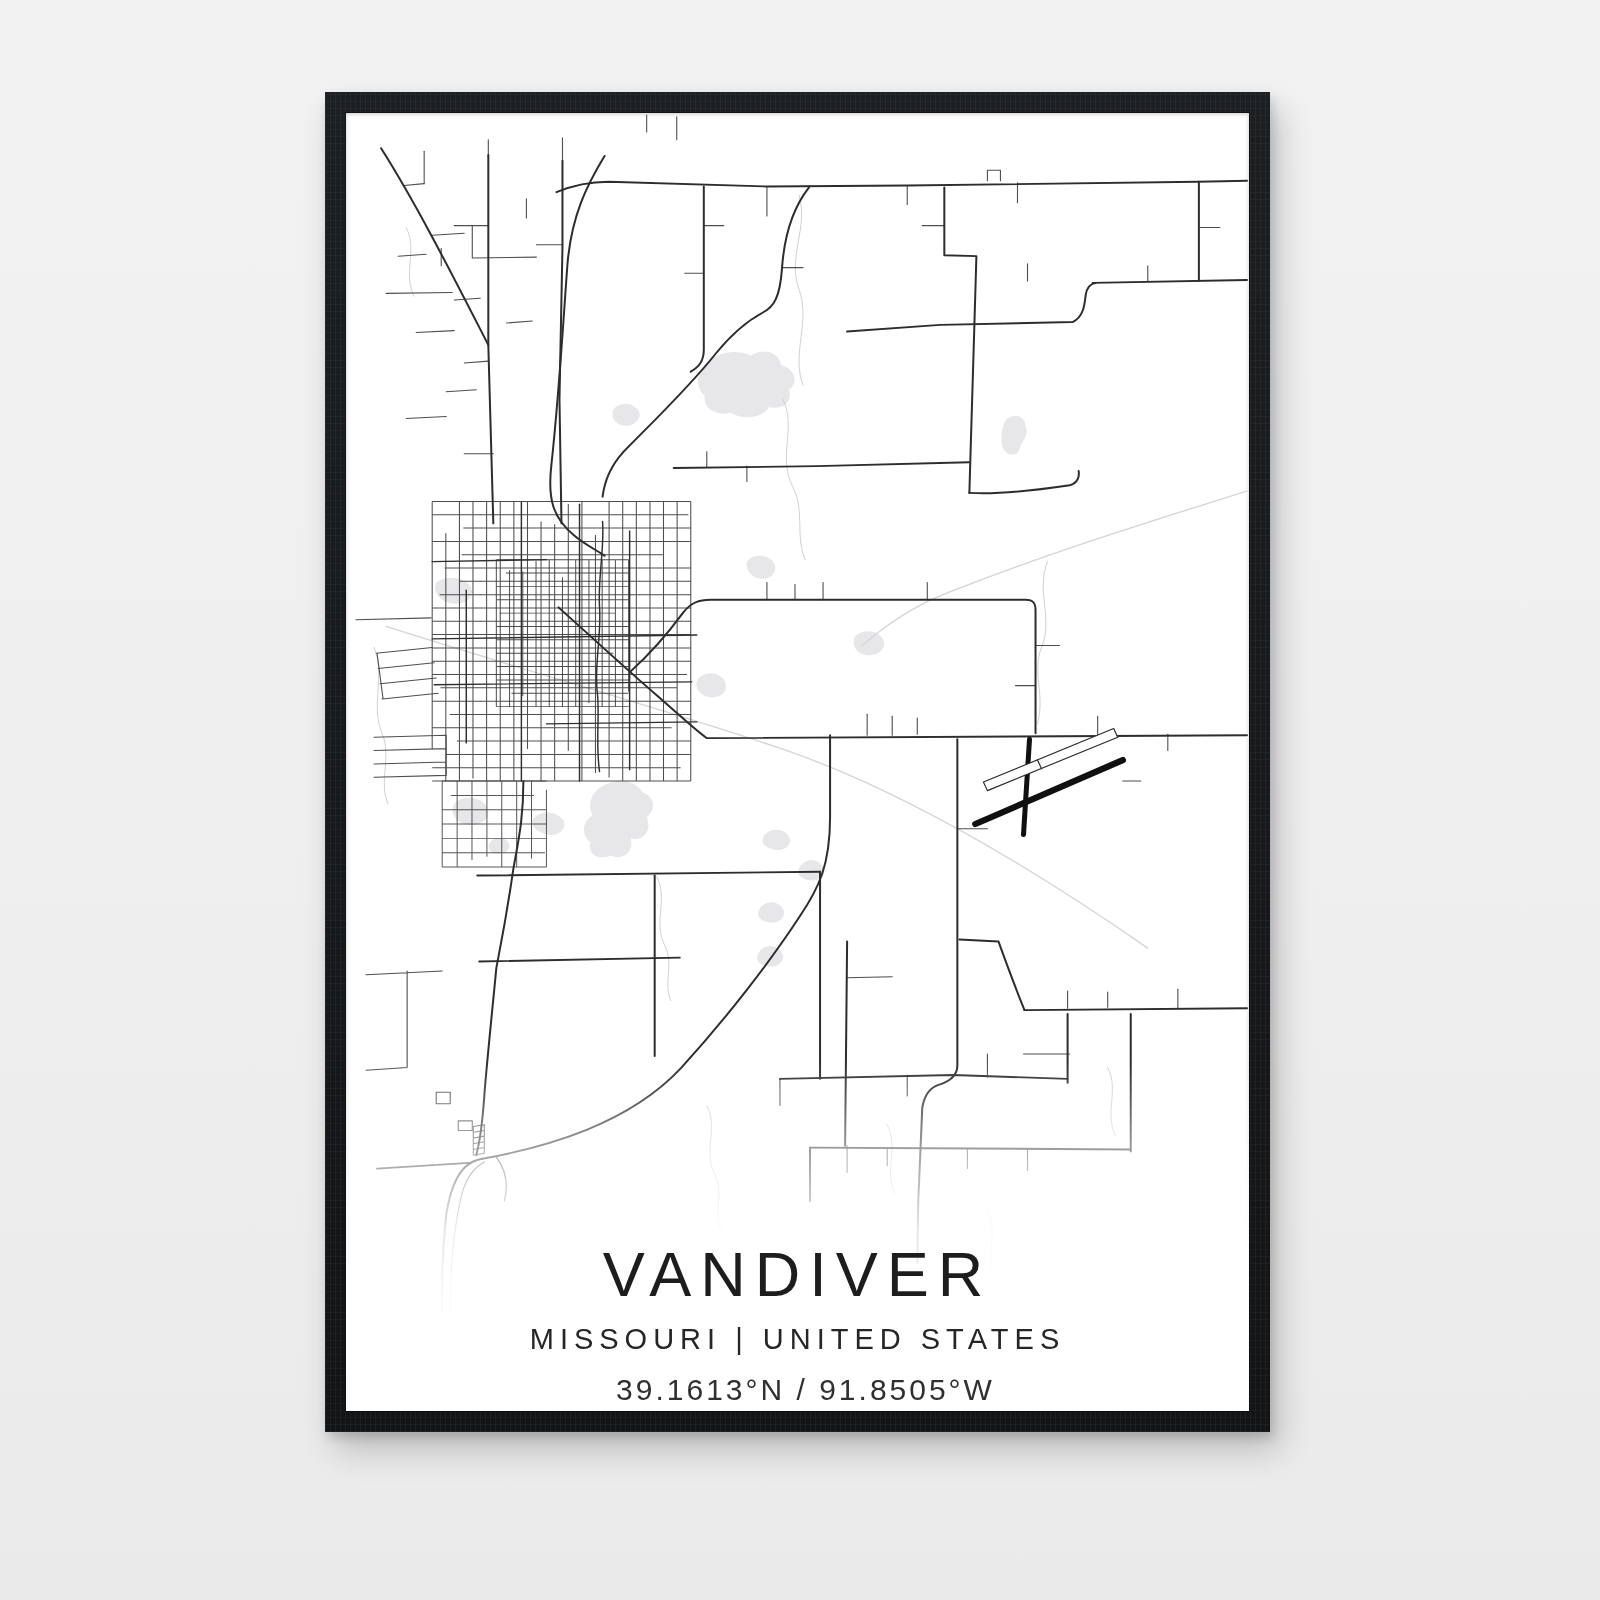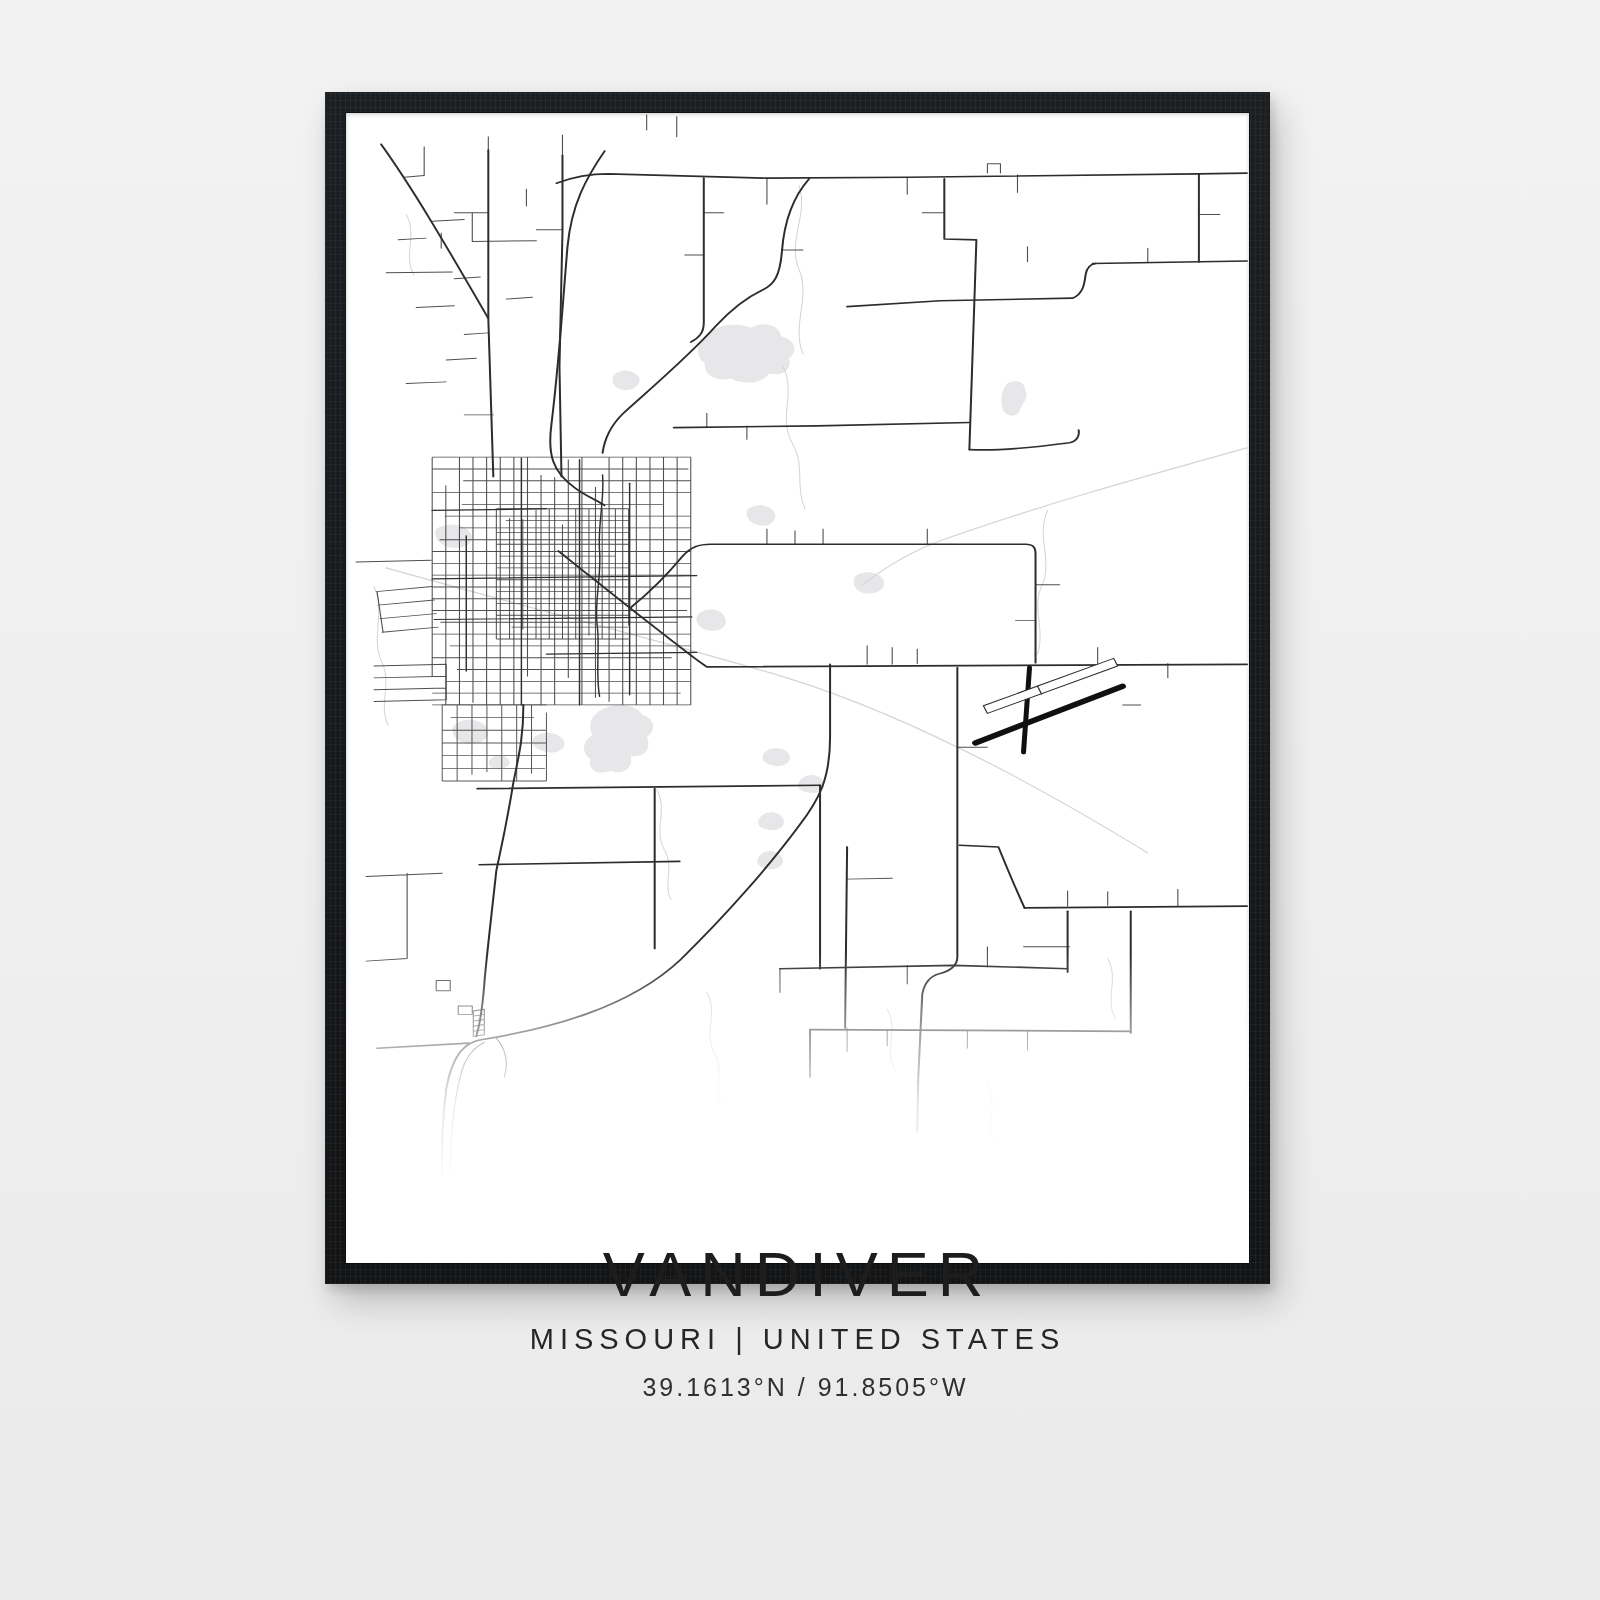--- a/index.html
+++ b/index.html
@@ -1,39 +1,39 @@
 <!DOCTYPE html>
 <html><head>
 <meta charset="utf-8">
 <style>
   html,body{margin:0;padding:0;width:1600px;height:1600px;overflow:hidden;
     font-family:"Liberation Sans","DejaVu Sans",sans-serif;}
   .scene{position:relative;width:1600px;height:1600px;
     background:linear-gradient(180deg,#f2f2f3 0%,#efeff0 55%,#eaeaeb 100%);}
-  .frame{position:absolute;left:325px;top:92px;width:945px;height:1192px;
+  .frame{position:absolute;left:325px;top:92px;width:945px;height:1340px;
     box-sizing:border-box;padding:21px;
     background-color:#17191c;
     background-image:
       repeating-linear-gradient(90deg,rgba(255,255,255,0.045) 0 1px,rgba(0,0,0,0) 1px 5px),
       repeating-linear-gradient(0deg,rgba(255,255,255,0.035) 0 1px,rgba(0,0,0,0) 1px 7px),
       linear-gradient(180deg,#1c1f22 0%,#121416 100%);
     box-shadow:10px 18px 32px rgba(0,0,0,0.20), 3px 6px 10px rgba(0,0,0,0.14);}
   .poster{position:relative;width:100%;height:100%;background:#ffffff;
     box-shadow:inset 0 1px 4px rgba(0,0,0,0.22), 0 0 0 1px rgba(0,0,0,0.45);}
   .map-svg{position:absolute;left:0;top:0;width:100%;height:100%;display:block;}
   .fade{position:absolute;left:0;right:0;top:0;bottom:0;pointer-events:none;
     background:linear-gradient(180deg,
       rgba(255,255,255,0) 0%, rgba(255,255,255,0) 73%,
       rgba(255,255,255,0.55) 80%, rgba(255,255,255,0.88) 86%,
       rgba(255,255,255,0.97) 91%, #ffffff 97%);}
   .caption{position:absolute;left:0;right:0;top:1128px;text-align:center;color:#1e1e1e;}
   .title{font-size:63px;font-weight:300;letter-spacing:9px;line-height:1.05;
     color:#1d1d1d;margin:0;}
   .subtitle{font-size:29px;font-weight:300;letter-spacing:6px;color:#262626;margin:16px 0 0 0;}
-  .coords{font-size:25px;font-weight:300;letter-spacing:3px;color:#303030;margin:17px 0 0 16px;}
+  .coords{font-size:30px;font-weight:300;letter-spacing:3px;color:#303030;margin:17px 0 0 16px;}
 </style>
 </head>
 <body>
 
 <div class="scene">
   <div class="frame">
     <div class="poster">
       <svg class="map-svg" xmlns="http://www.w3.org/2000/svg" preserveAspectRatio="none" viewBox="0 0 901 1360">
           <g>
             <path d="M358,264 C366,252 388,246 404,254 C416,246 432,250 434,264 C448,268 452,282 442,290 C446,302 436,312 422,308 C416,320 396,322 384,314 C370,318 356,310 358,296 C348,288 350,272 358,264 Z" fill="#e7e7e9" stroke="none" stroke-width="1" stroke-linecap="round" stroke-linejoin="round"></path>

